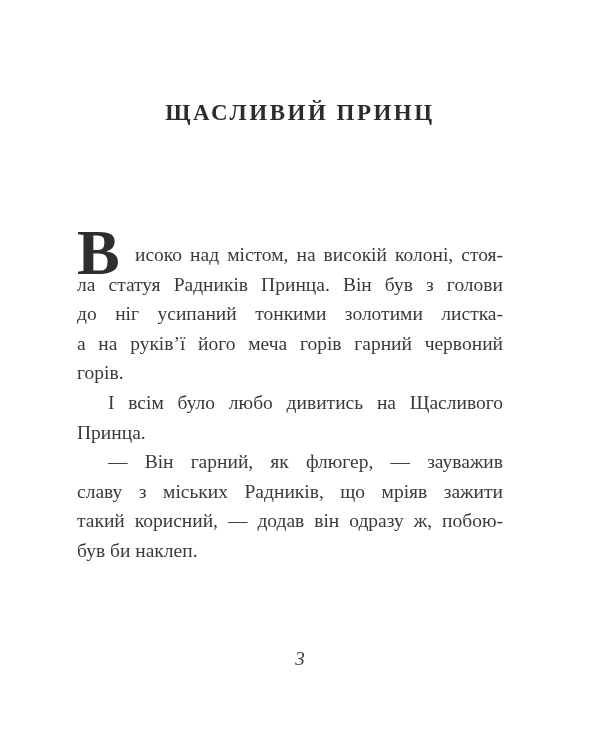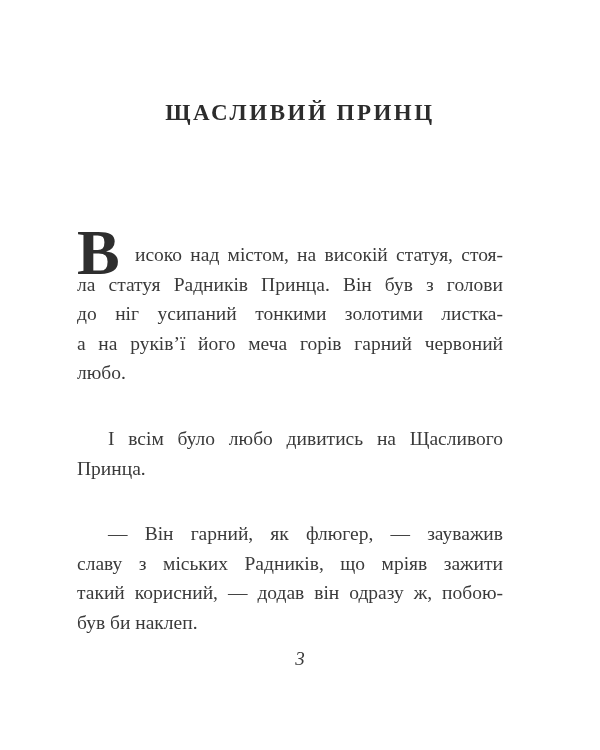--- a/index.html
+++ b/index.html
@@ -34,21 +34,21 @@
       color: #3a3a3a;
     }
     .line {
       display: block;
       text-align: justify;
       text-align-last: justify;
       white-space: nowrap;
       height: 29.6px;
     }
     .line.last { text-align-last: left; }
-    .line.indent { padding-left: 31px; margin-top: 36px; }
+    .line.indent { padding-left: 31px; }
     .dropcap-line { position: relative; padding-left: 58px; }
     .dropcap {
       position: absolute;
       left: 0; top: -19px;
       font-family: "Liberation Serif", serif;
       font-weight: bold;
       font-size: 64px;
       line-height: 64px;
       color: #2e2e2e;
     }
@@ -65,26 +65,26 @@
   </style>
 </head>
 <body>
 
 <div class="page">
   <div class="title">ЩАСЛИВИЙ ПРИНЦ</div>
 
   <div class="body-text">
     <span class="line dropcap-line">
       <span class="dropcap">В</span>
-      <span>исоко над містом, на високій статуя, стоя-</span>
+      <span>исоко над містом, на високій колоні, стоя-</span>
     </span>
     <span class="line">ла статуя Радників Принца. Він був з голови</span>
     <span class="line">до ніг усипаний тонкими золотими листка-</span>
     <span class="line">а на руків’ї його меча горів гарний червоний</span>
-    <span class="line last">любо.</span>
+    <span class="line last">горів.</span>
     <span class="line indent">І всім було любо дивитись на Щасливого</span>
     <span class="line last">Принца.</span>
     <span class="line indent">— Він гарний, як флюгер, — зауважив</span>
     <span class="line">славу з міських Радників, що мріяв зажити</span>
     <span class="line">такий корисний, — додав він одразу ж, побою-</span>
     <span class="line last">був би наклеп.</span>
   </div>
 
   <div class="page-number">3</div>
 </div>

